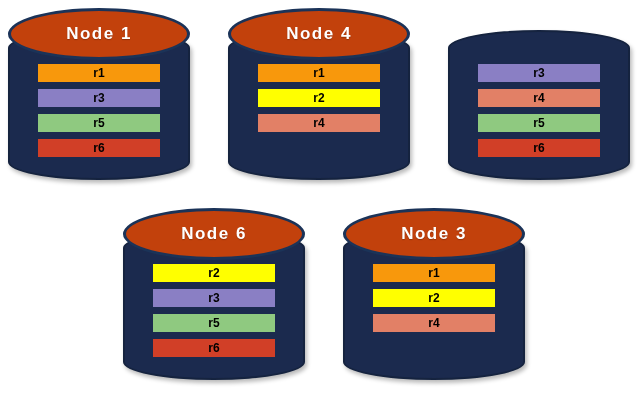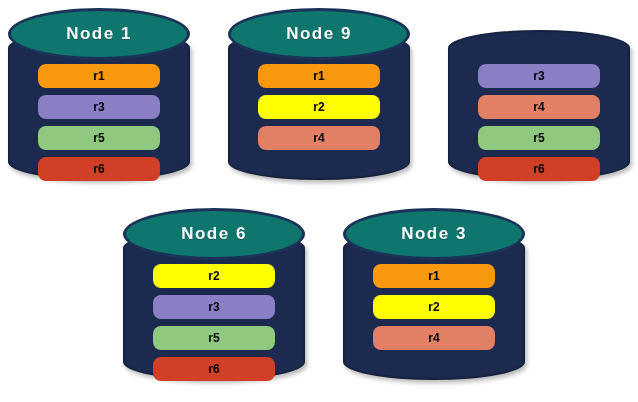--- a/index.html
+++ b/index.html
@@ -42,21 +42,21 @@
     box-sizing: border-box;
     box-shadow: 2px 3px 4px rgba(0,0,0,0.28);
   }
 
   .cyl-top {
     position: absolute;
     left: 0;
     top: 0;
     width: 182px;
     height: 52px;
-    background: #0f766e;
+    background: #c2410c;
     border: 3px solid #1b3358;
     border-radius: 50%;
     box-sizing: border-box;
     display: flex;
     align-items: center;
     justify-content: center;
   }
 
   .node-label {
     color: #ffffff;
@@ -71,22 +71,22 @@
   .bars {
     position: absolute;
     left: 30px;
     top: 56px;
     width: 122px;
     display: flex;
     flex-direction: column;
     gap: 7px;
   }
   .bar {
-    height: 24px;
-    border-radius: 8px;
+    height: 18px;
+    border-radius: 0;
     display: flex;
     align-items: center;
     justify-content: center;
     color: #000000;
     font-size: 12px;
     font-weight: bold;
     line-height: 1;
     box-sizing: border-box;
   }
 </style>
@@ -108,21 +108,21 @@
       </div>
     </div>
     <div class="node top-row" style="left: 228px; top: 8px;">
       <div class="cyl-body"></div>
       <div class="bars">
         <div class="bar" style="background: rgb(248, 152, 12);">r1</div>
         <div class="bar" style="background: rgb(255, 255, 0);">r2</div>
         <div class="bar" style="background: rgb(226, 128, 102);">r4</div>
       </div>
       <div class="cyl-top">
-        <span class="node-label">Node 9</span>
+        <span class="node-label">Node 4</span>
       </div>
     </div>
     <div class="node top-row" style="left: 448px; top: 8px;">
       <div class="cyl-body"></div>
       <div class="bars">
         <div class="bar" style="background: rgb(138, 127, 196);">r3</div>
         <div class="bar" style="background: rgb(226, 128, 102);">r4</div>
         <div class="bar" style="background: rgb(143, 201, 128);">r5</div>
         <div class="bar" style="background: rgb(209, 63, 39);">r6</div>
       </div>

